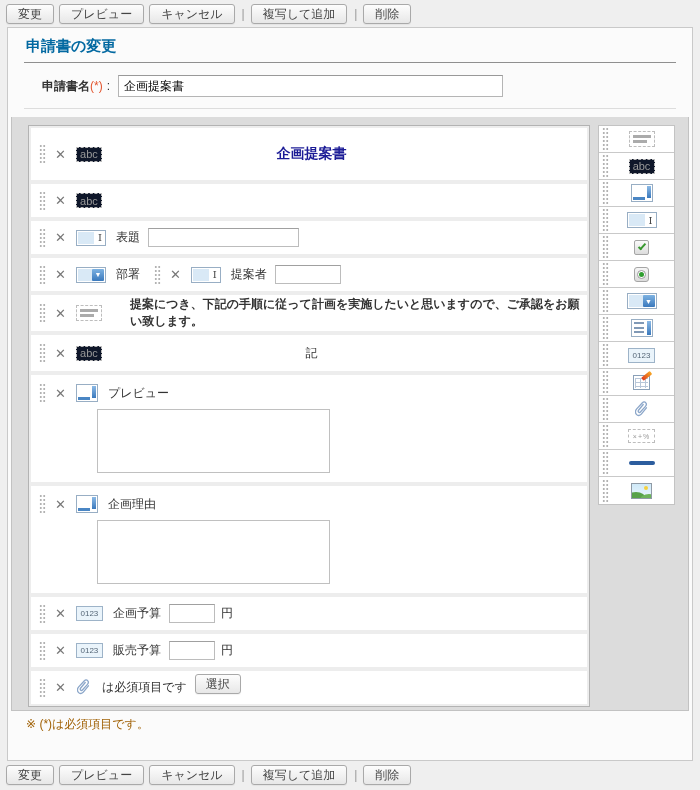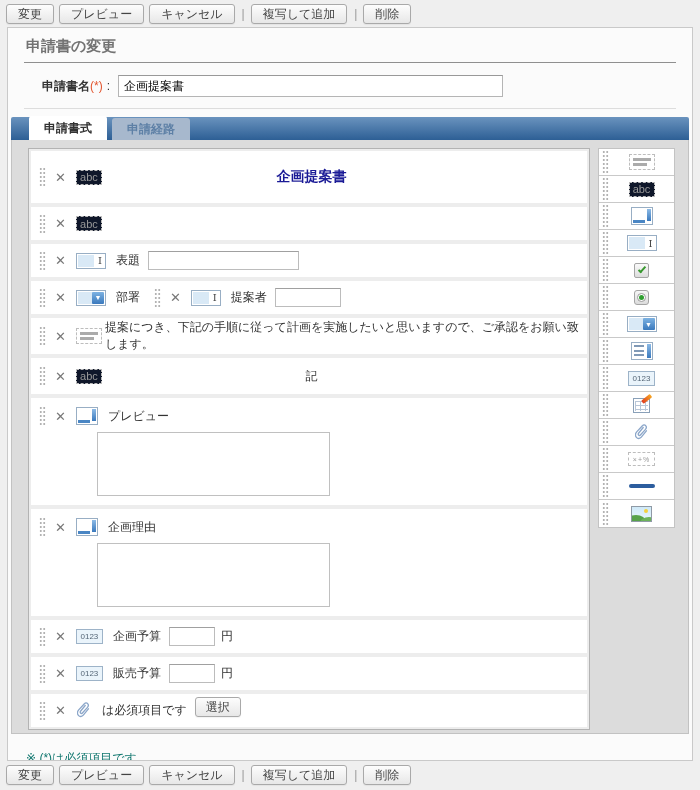--- a/index.html
+++ b/index.html
@@ -21,21 +21,21 @@
     font-family:inherit;
   }
   .tsep { color:#999; margin:0 6px 0 2px; }
   
   .container {
     margin:0 7px; height:734px;
     background:#fbfbfb; border:1px solid #c9c9c9;
     padding:2px 0 0; overflow:hidden;
   }
   .hpad { padding:0 16px; }
-  .page-title { font-size:15px; font-weight:bold; color:#737373; padding:7px 0 6px 2px; }
+  .page-title { font-size:15px; font-weight:bold; color:#0369a1; padding:7px 0 6px 2px; }
   .title-rule { border-bottom:1px solid #8f8f8f; }
   .name-row {
     display:flex; align-items:center;
     padding:12px 0 11px 18px; border-bottom:1px solid #ddd;
   }
   .name-label { font-weight:bold; }
   .req { color:#e2552f; }
   .colon { margin:0 8px 0 4px; }
   .name-input {
     width:385px; height:22px; background:#fff;
@@ -75,21 +75,21 @@
     width:7px; height:20px; margin-left:2px; flex:none; cursor:grab;
     background-image:radial-gradient(circle,#b2b2b2 0.9px,transparent 1.1px);
     background-size:3.5px 4px;
   }
   .handle.tallh { height:24px; }
   .del { color:#777; font-size:13px; line-height:1; margin-left:9px; flex:none; cursor:pointer; }
   .flabel { margin-left:10px; white-space:nowrap; }
   .suffix { margin-left:6px; }
   .center-text { flex:1; text-align:center; margin-right:60px; }
   .form-title { color:#1b1b96; font-weight:bold; font-size:14px; }
-  .para-text { margin-left:3px; }
+  .para-text { margin-left:28px;font-weight:bold; }
   .tin {
     height:19px; background:#fff; border:1px solid #bcbcbc; border-top-color:#a0a0a0;
     padding:1px 4px; font-size:12px; font-family:inherit; margin-left:8px;
   }
   .w150 { width:151px; } .w66 { width:66px; } .w46 { width:46px; }
   .tarea {
     display:block; width:233px; height:64px; margin:4px 0 0 60px;
     background:#fff; border:1px solid #c0c0c0; resize:none; font-family:inherit;
   }
   .selectbox {
@@ -182,21 +182,21 @@
   .palette { width:77px; margin-left:8px; border:1px solid #c3c3c3; background:#fff; }
   .pcell {
     height:27px; border-bottom:1px solid #c9c9c9;
     display:flex; align-items:center; cursor:grab;
   }
   .pcell:last-child { border-bottom:none; }
   .pcell .handle { margin-left:3px; }
   .pcell .picwrap { flex:1; display:flex; justify-content:center; }
   .pcell .ic { margin-left:0; }
   
-  .req-note { color:#0f766e; margin:16px 0 0 18px; }
+  .req-note { color:#a16207; margin:5px 0 0 18px; }
 </style>
 </head>
 <body>
 
 <div class="toolbar">
   <button class="btn">変更</button>
   <button class="btn">プレビュー</button>
   <button class="btn">キャンセル</button>
   <span class="tsep">|</span>
   <button class="btn">複写して追加</button>
@@ -210,24 +210,20 @@
     <div class="title-rule"></div>
     <div class="name-row">
       <span class="name-label">申請書名</span>
       <span class="req">(*)</span>
       <span class="colon">:</span>
       <input class="name-input" value="企画提案書" style="">
     </div>
   </div>
 
   <div class="tabs-wrap">
-    <div class="tabbar">
-      <span class="tab active">申請書式</span>
-      <span class="tab inactive">申請経路</span>
-    </div>
 
     <div class="tabpanel">
 
       <div class="canvas">
 
         <div class="row h52">
           <span class="handle"></span>
           <span class="del">✕</span>
           <span class="ic ic-abc">abc</span>
           <span class="center-text form-title">企画提案書</span>

